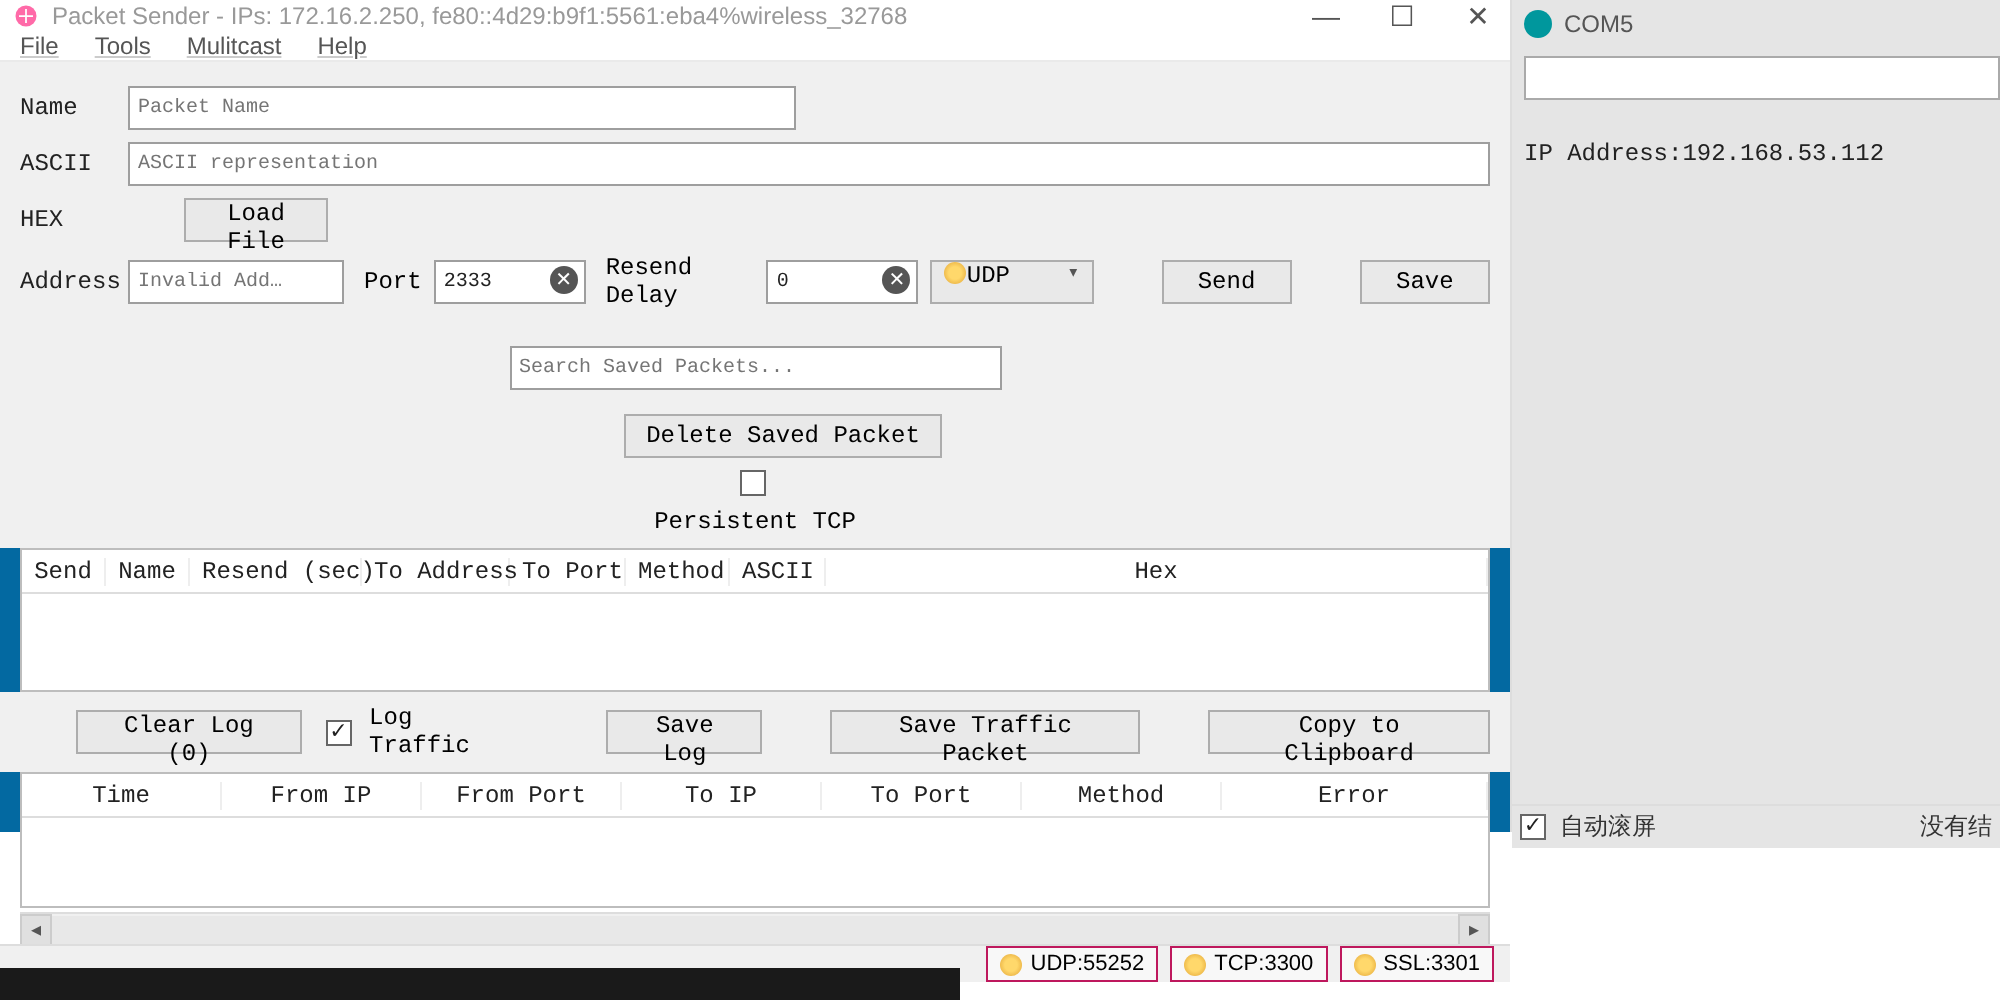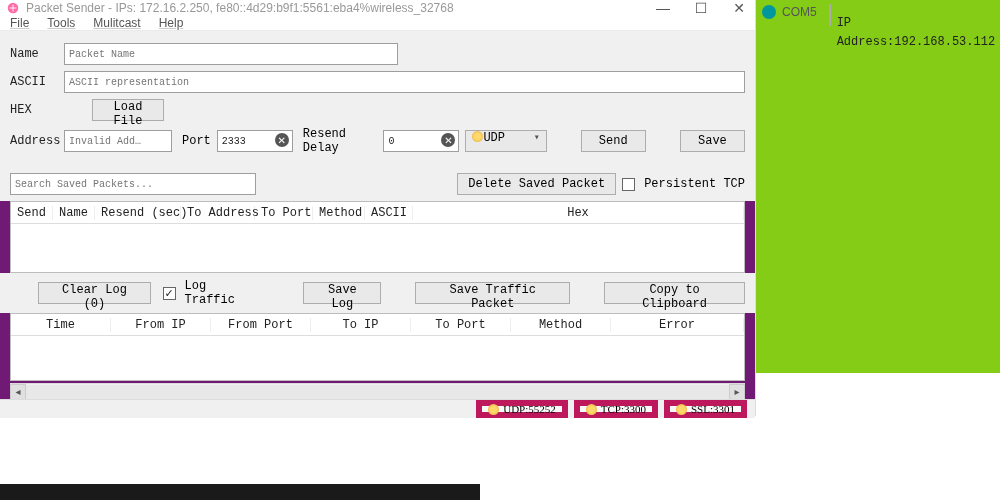--- a/index.html
+++ b/index.html
@@ -1,19 +1,19 @@
 <!DOCTYPE html>
 <html><head>
 <meta charset="utf-8">
 <style>
 * { box-sizing: border-box; margin: 0; padding: 0; }
 body { font-family: "SimSun", "Microsoft YaHei", sans-serif; font-size: 12px; background: #fff; overflow: hidden; width: 1000px; height: 500px; position: relative; }
 .container { display: flex; width: 1000px; height: 500px; }
-.main-window { width: 756px; height: 416px; border-right: 1px solid #ddd; background: #701a75; display: flex; flex-direction: column; }
-.side-window { width: 244px; height: 373px; background: #84cc16; display: flex; flex-direction: row; }
+.main-window { width: 756px; height: 416px; border-right: 1px solid #ddd; background: #0369a1; display: flex; flex-direction: column; }
+.side-window { width: 244px; height: 424px; background: #e5e5e5; display: flex; flex-direction: column; }
 
 .titlebar { height: 24px; background: #fff; display: flex; align-items: center; padding: 0 6px; color: #999; font-size: 12px; }
 .titlebar .app-icon { width: 14px; height: 14px; margin-right: 6px; display: inline-flex; align-items: center; justify-content: center; }
 .titlebar .title-text { flex: 1; white-space: nowrap; overflow: hidden; text-overflow: ellipsis; }
 .win-controls { display: flex; gap: 18px; color: #555; margin-left: auto; font-size: 14px; }
 .win-controls span { width: 20px; text-align: center; cursor: default; }
 
 .menubar { height: 24px; background: #fff; display: flex; align-items: center; padding: 0 10px; gap: 18px; color: #555; border-bottom: 1px solid #eaeaea; }
 .menubar span { text-decoration: underline; text-decoration-color: #ccc; cursor: default; }
 
@@ -21,40 +21,40 @@
 .row { display: flex; align-items: center; margin-bottom: 6px; gap: 6px; }
 .lbl { width: 48px; color: #222; font-family: "Courier New", monospace; font-size: 12px; }
 .text-input { height: 22px; border: 1px solid #9e9e9e; background: #fff; padding: 0 4px; font-family: "Courier New", monospace; font-size: 10px; color: #888; }
 .text-input.val { color: #222; }
 .btn { height: 22px; border: 1px solid #adadad; background: #e9e9e9; padding: 0 10px; font-family: "Courier New", monospace; font-size: 12px; cursor: default; margin-left: 28px; }
 .select { height: 22px; border: 1px solid #adadad; background: #e9e9e9; display: inline-flex; align-items: flex-start; padding: 0 6px; font-family: "Courier New", monospace; font-size: 12px; width: 92px; position: relative; }
 .select .chev { margin-left: auto; font-size: 10px; color: #555; }
 .clear-x { position: absolute; right: 4px; top: 3px; width: 14px; height: 14px; border-radius: 50%; background: #555; color: #fff; font-size: 10px; display: flex; align-items: center; justify-content: center; cursor: default; }
 .input-wrap { position: relative; display: inline-block; }
 
-.searchbar-row { display: flex; align-items: center; padding: 6px 10px; gap: 6px; background: #f0f0f0; }
+.searchbar-row { display: flex; align-items: center; padding: 6px 10px; gap: 6px; background: #f0f0f0; flex-direction: column; }
 .checkbox { width: 13px; height: 13px; border: 1px solid #666; background: #fff; display: inline-flex; align-items: center; justify-content: center; margin-right: 3px; }
 .checkbox.checked::after { content: "✓"; font-size: 11px; color: #222; line-height: 1; }
 
 .table { border: 1px solid #bdbdbd; background: #fff; margin: 0 10px; }
 .table-header { display: flex; height: 22px; align-items: center; border-bottom: 1px solid #ddd; background: #fff; }
 .th { font-family: "Courier New", monospace; font-size: 12px; color: #222; padding: 0 6px; border-right: 1px solid #eee; text-align: center; white-space: nowrap; }
 .table-body { height: 48px; background: #fff; }
 
 .logbar { display: flex; align-items: center; padding: 6px 10px; gap: 6px; background: #f0f0f0; }
 .spacer { flex: 1; }
 
 .log-table { border: 1px solid #bdbdbd; background: #fff; margin: 0 10px; flex: 1; display: flex; flex-direction: column; gap: 44px; }
 .log-table .table-body { flex: 1; }
 .scroll-h { height: 16px; background: #f0f0f0; display: flex; align-items: center; border-top: 1px solid #ddd; margin: 2px 10px 0 10px; }
 .scroll-h .arrow { width: 16px; height: 16px; background: #e0e0e0; display: flex; align-items: center; justify-content: center; font-size: 10px; color: #555; border: 1px solid #ccc; }
 .scroll-h .track { flex: 1; background: #e8e8e8; height: 14px; }
 
 .statusbar { height: 22px; background: #f0f0f0; display: flex; align-items: center; justify-content: flex-end; gap: 6px; padding: 0 8px; border-top: 1px solid #ddd; }
-.status-pill { border: 6px solid #be185d; background: #f8f8f8; height: 18px; display: inline-flex; align-items: center; padding: 0 6px; font-family: Liberation Serif, serif; font-size: 11px; gap: 4px; }
+.status-pill { border: 1px solid #be185d; background: #f8f8f8; height: 18px; display: inline-flex; align-items: center; padding: 0 6px; font-family: Liberation Sans, sans-serif; font-size: 11px; gap: 4px; }
 .globe-icon { width: 11px; height: 11px; border-radius: 50%; background: radial-gradient(circle, #ffd86b 40%, #e0a030 100%); display: inline-block; }
 
 .side-title { height: 24px; display: flex; align-items: center; padding: 0 6px; color: #555; gap: 6px; }
 .side-title .ard-icon { width: 14px; height: 14px; border-radius: 50%; background: #00979d; display: inline-block; }
 .side-input-row { padding: 4px 0 4px 6px; }
 .side-input { width: 100%; height: 22px; border: 1px solid #aaa; background: #fff; }
 .side-content { padding: 14px 6px; font-family: "Courier New", monospace; font-size: 12px; color: #222; line-height: 1.6; }
 .side-status { height: 22px; border-top: 1px solid #ddd; display: flex; align-items: center; justify-content: flex-end; padding: 0 4px; gap: 4px; font-size: 12px; color: #333; }
 
 .black-strip { position: absolute; left: 0; bottom: 0; height: 16px; width: 480px; background: #1a1a1a; }

